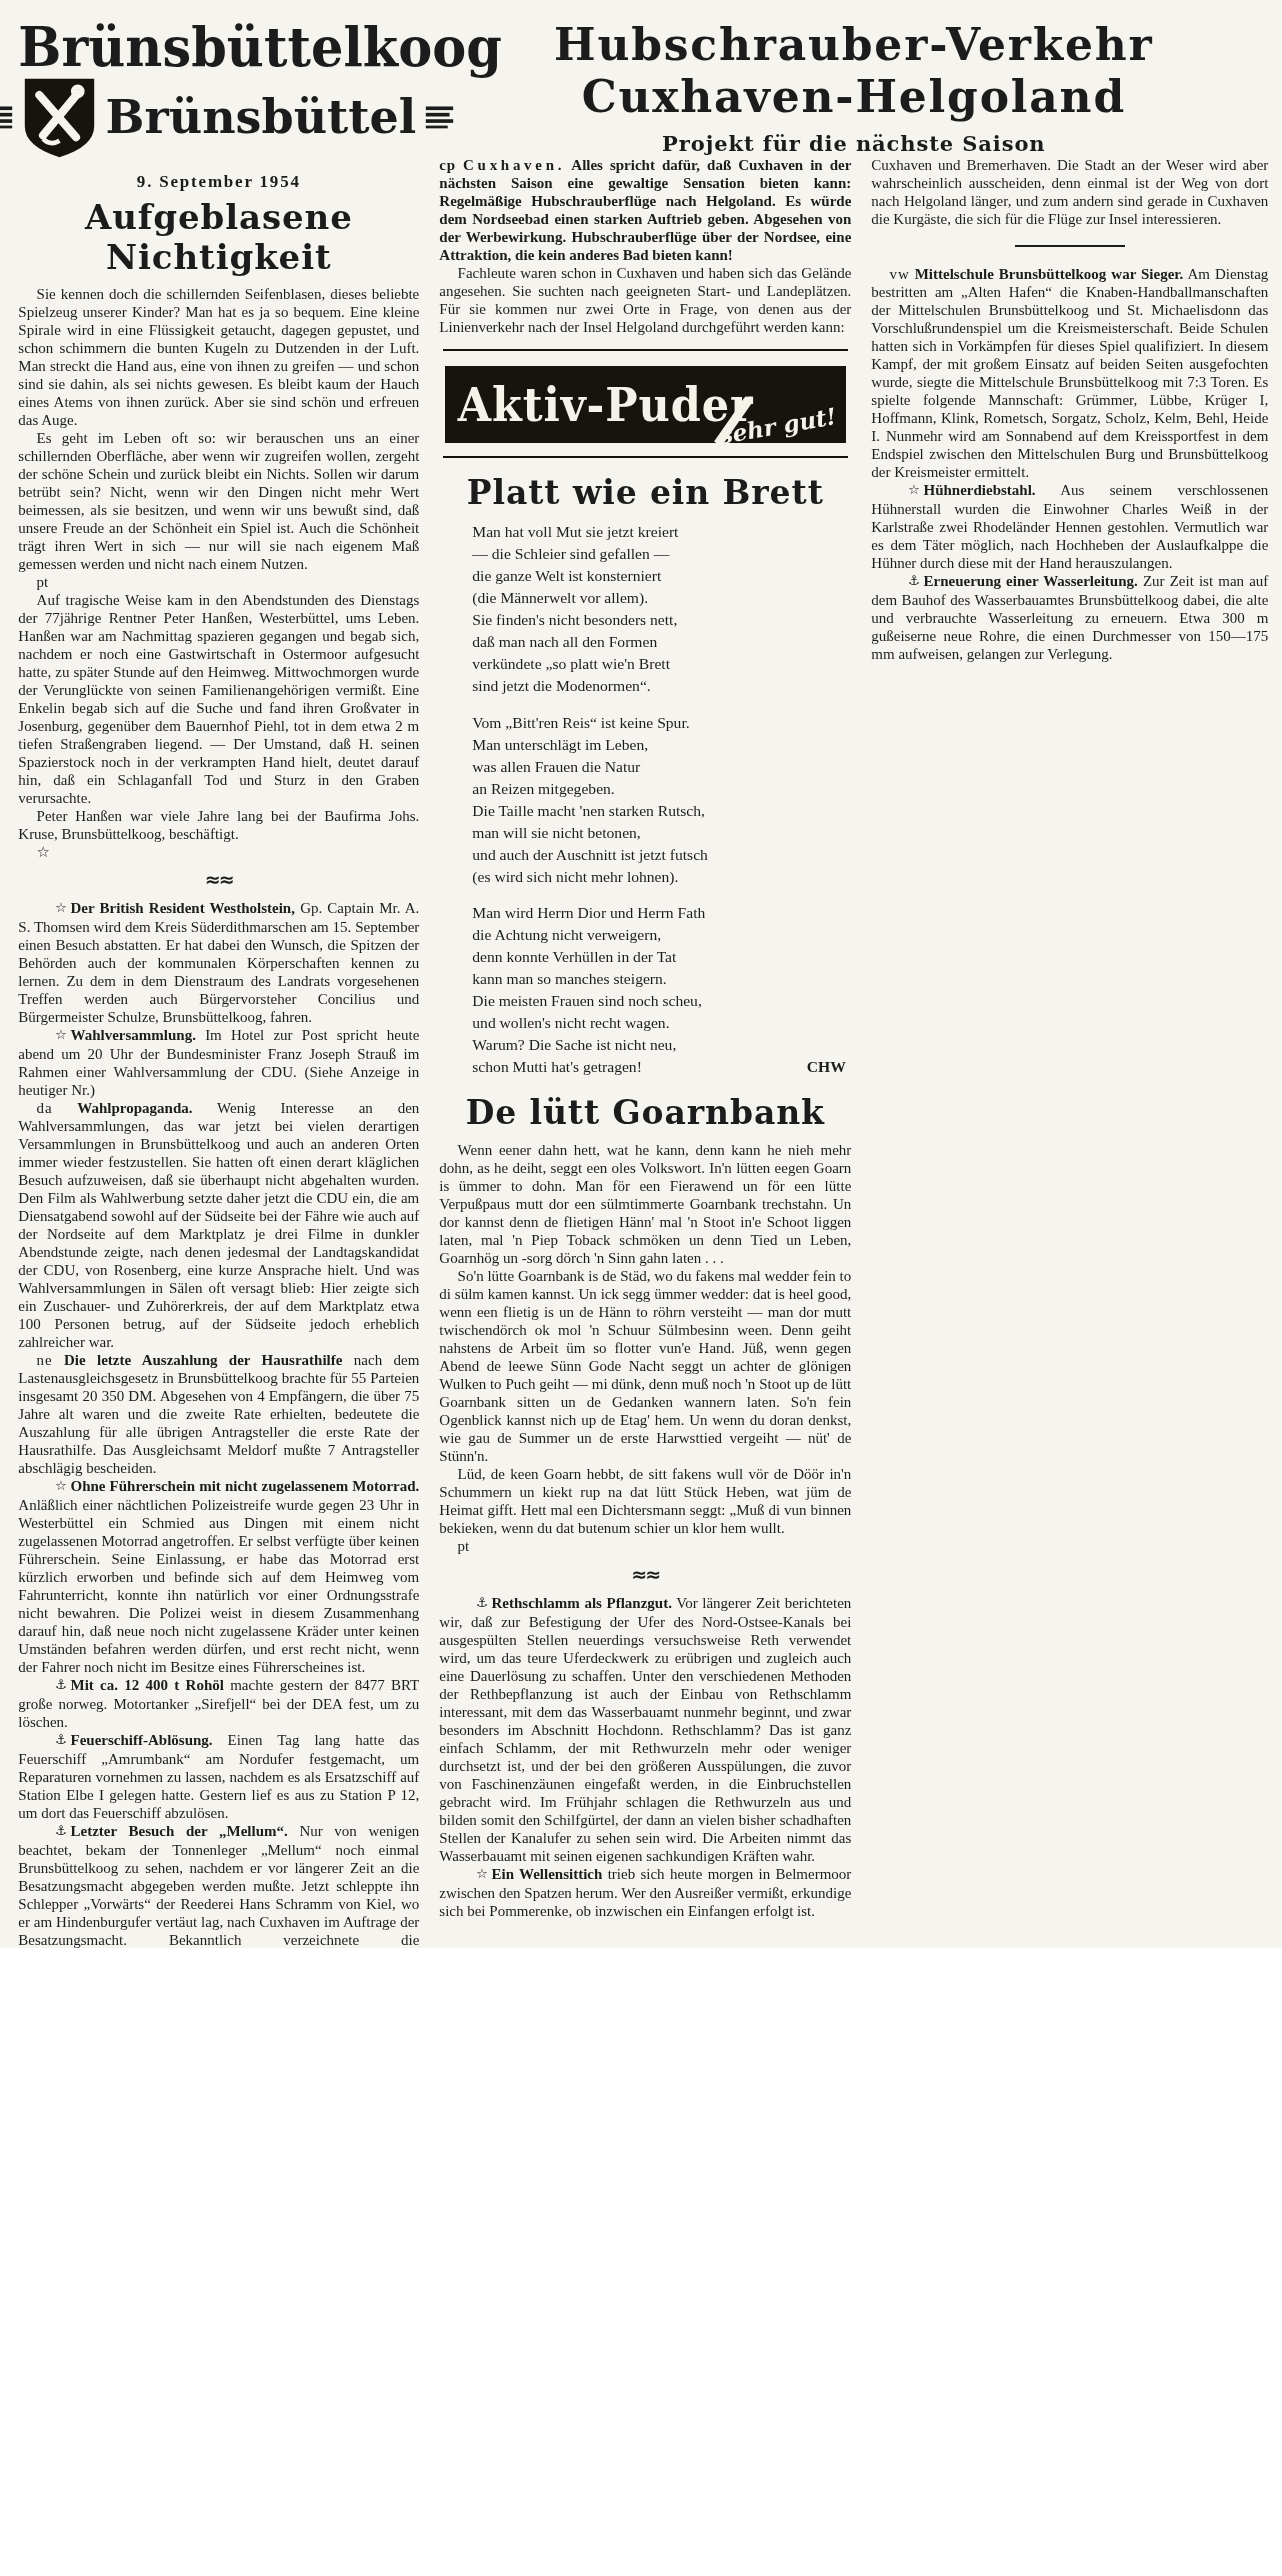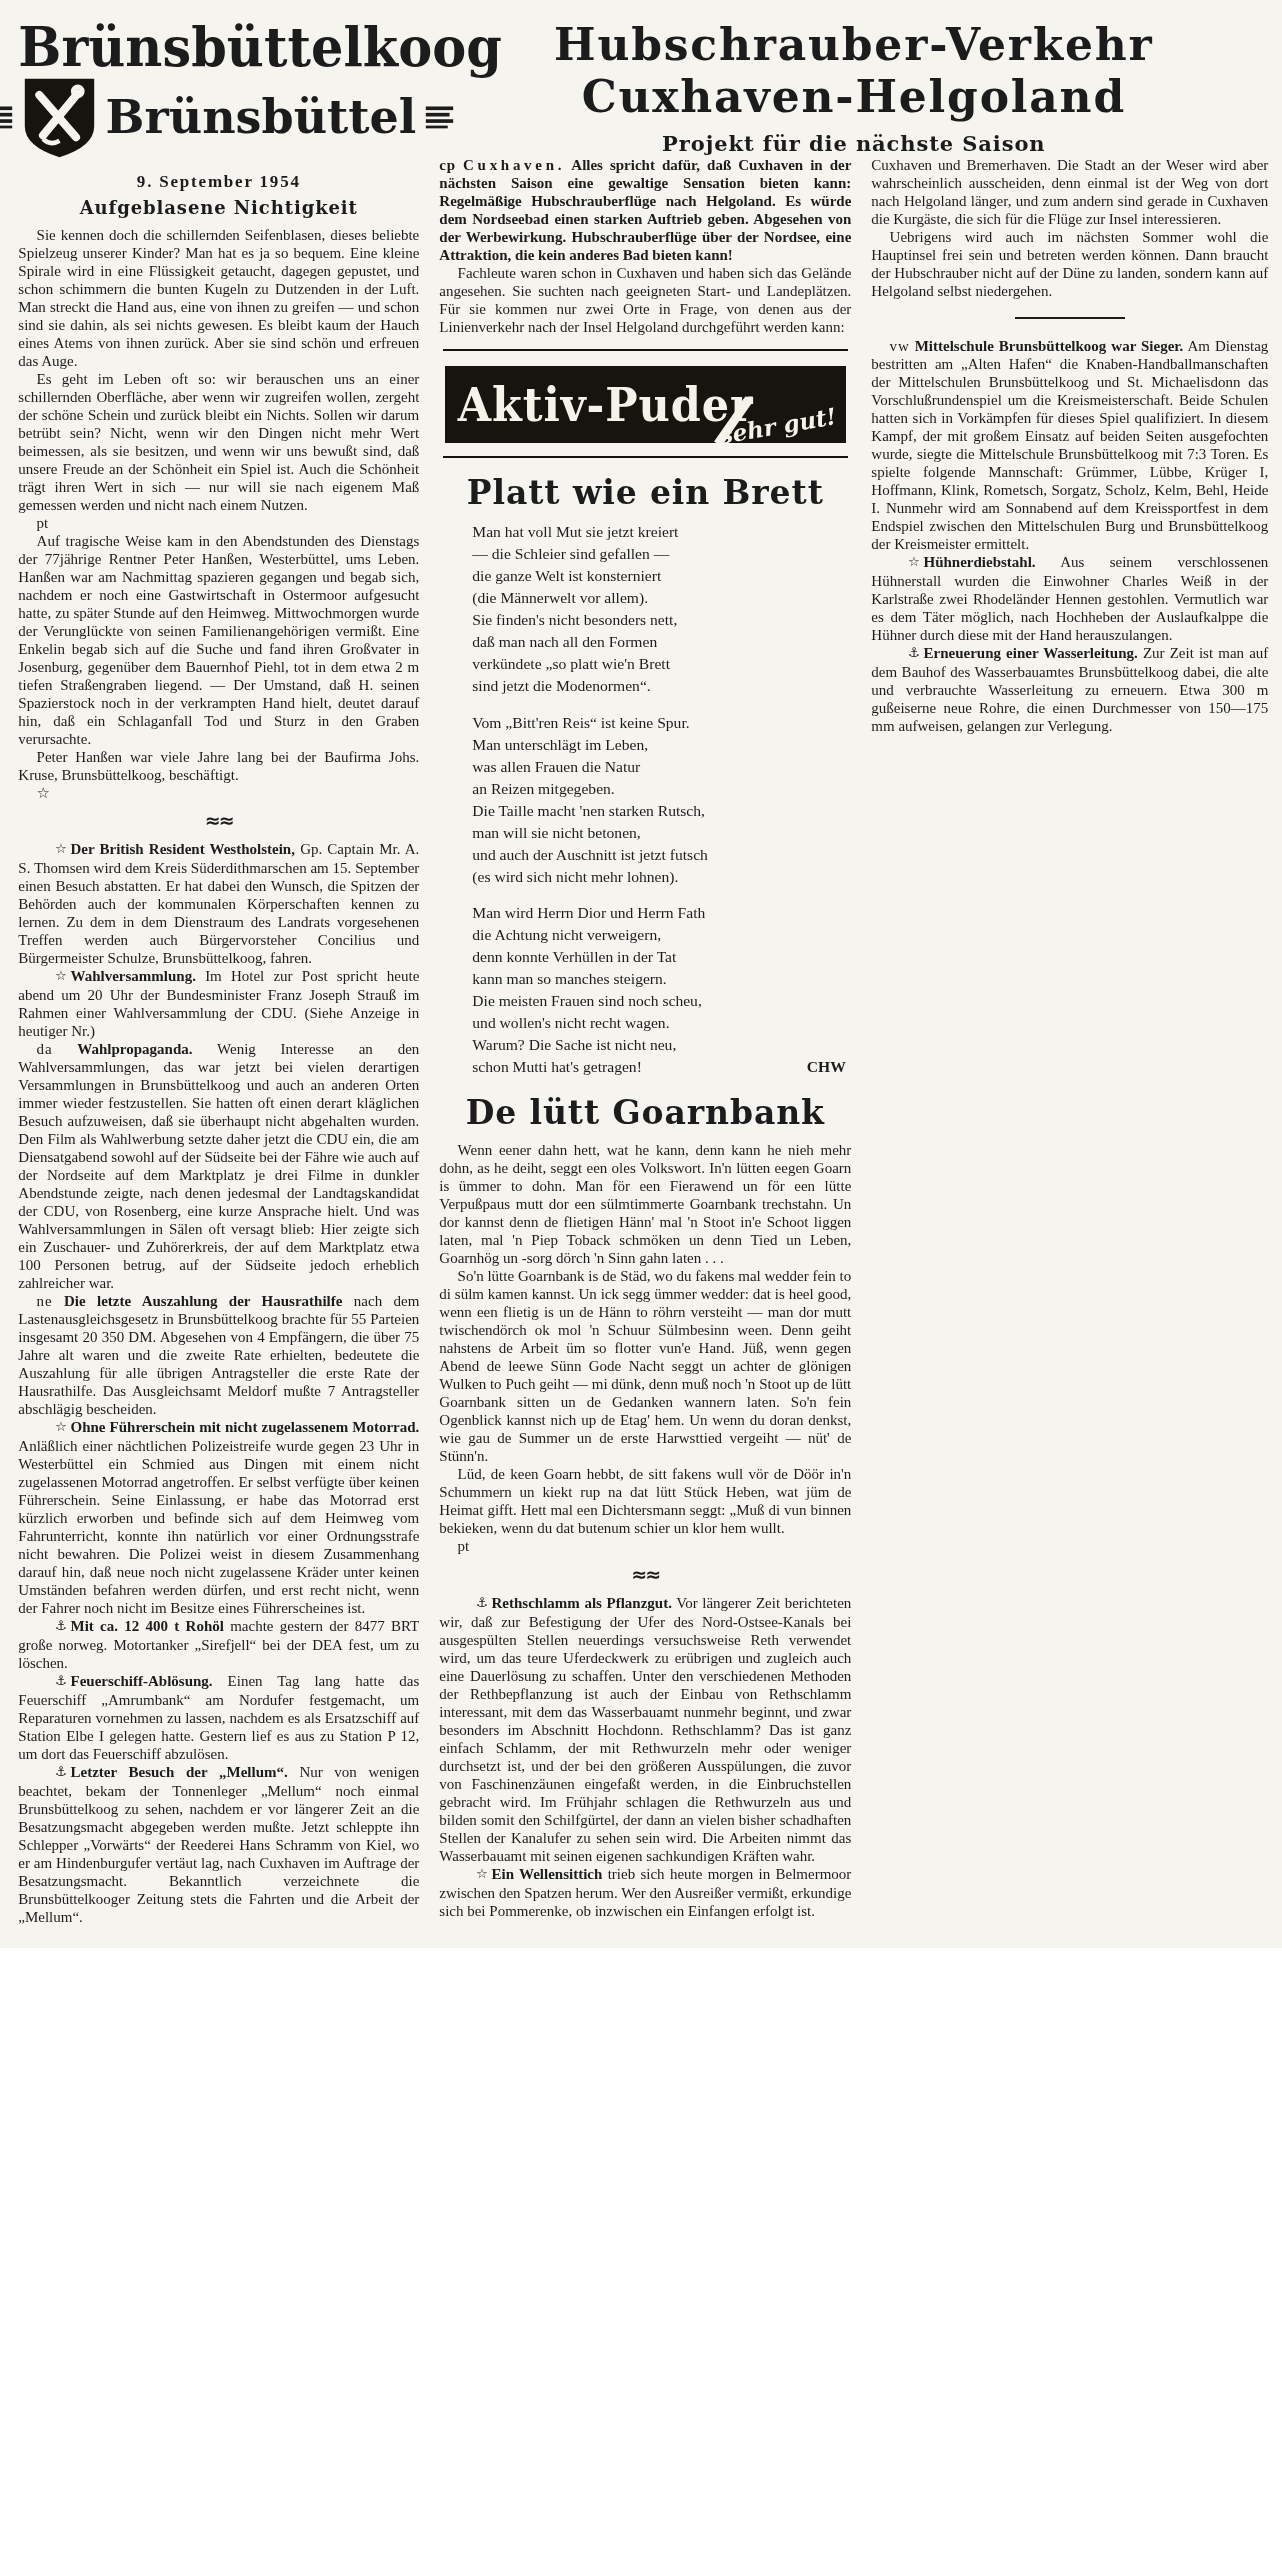--- a/index.html
+++ b/index.html
@@ -27,21 +27,21 @@
     font-size:51px;line-height:1.0;letter-spacing:0px;
     transform:scaleY(1.05);
   }
   .mast2-row{display:flex;align-items:center;justify-content:center;gap:7.3px;margin-top:1.8px;}
   .mast2{font-family:"DejaVu Serif",serif;font-weight:900;font-size:46px;line-height:1;}
   .ornament-lines{width:31px;height:31px;display:inline-block;}
   .crest{width:77px;height:84px;display:inline-block;}
   .date-line{font-weight:bold;font-size:17px;margin-top:13px;letter-spacing:1.8px;}
 
   
-  .h-small{font-family:"DejaVu Serif",serif;font-weight:bold;font-size:18px;
+  .h-small{font-family:"DejaVu Serif",serif;font-weight:bold;font-size:34px;
     text-align:center;margin:5.5px 0 7.3px;letter-spacing:0.9px;}
   .h-big{font-family:"DejaVu Serif",serif;font-weight:bold;font-size:33px;
     text-align:center;margin:14.7px 0 9.2px;letter-spacing:0.9px;}
 
   
   .headline{text-align:center;margin-top:5.5px;}
   .headline .l{font-family:"DejaVu Serif",serif;font-weight:900;font-size:44px;line-height:1.2;letter-spacing:1.8px;}
   .headline .sub{font-family:"DejaVu Serif",serif;font-weight:bold;font-size:21px;margin-top:7.3px;letter-spacing:0.9px;}
 
   
@@ -216,21 +216,20 @@
           <p class="sig">pt</p>
 
           <div class="wave">≈≈</div>
 
           <p class="news"><span class="ic">⚓</span><b>Rethschlamm als Pflanzgut.</b> <span>Vor längerer Zeit berichteten wir, daß zur Befestigung der Ufer des Nord-Ostsee-Kanals bei ausgespülten Stellen neuerdings versuchsweise Reth verwendet wird, um das teure Uferdeckwerk zu erübrigen und zugleich auch eine Dauerlösung zu schaffen. Unter den verschiedenen Methoden der Rethbepflanzung ist auch der Einbau von Rethschlamm interessant, mit dem das Wasserbauamt nunmehr beginnt, und zwar besonders im Abschnitt Hochdonn. Rethschlamm? Das ist ganz einfach Schlamm, der mit Rethwurzeln mehr oder weniger durchsetzt ist, und der bei den größeren Ausspülungen, die zuvor von Faschinenzäunen eingefaßt werden, in die Einbruchstellen gebracht wird. Im Frühjahr schlagen die Rethwurzeln aus und bilden somit den Schilfgürtel, der dann an vielen bisher schadhaften Stellen der Kanalufer zu sehen sein wird. Die Arbeiten nimmt das Wasserbauamt mit seinen eigenen sachkundigen Kräften wahr.</span></p>
           <p class="news"><span class="ic">☆</span><b>Ein Wellensittich</b> <span>trieb sich heute morgen in Belmermoor zwischen den Spatzen herum. Wer den Ausreißer vermißt, erkundige sich bei Pommerenke, ob inzwischen ein Einfangen erfolgt ist.</span></p>
         </div>
 
         <div class="col-right bodytext">
           <p class="noind">Cuxhaven und Bremerhaven. Die Stadt an der Weser wird aber wahrscheinlich ausscheiden, denn einmal ist der Weg von dort nach Helgoland länger, und zum andern sind gerade in Cuxhaven die Kurgäste, die sich für die Flüge zur Insel interessieren.</p>
-          <p>Uebrigens wird auch im nächsten Sommer wohl die Hauptinsel frei sein und betreten werden können. Dann braucht der Hubschrauber nicht auf der Düne zu landen, sondern kann auf Helgoland selbst niedergehen.</p>
 
           <div class="rule-center"></div>
 
           <p class="news"><span class="pfx">vw</span> <b>Mittelschule Brunsbüttelkoog war Sieger.</b> <span>Am Dienstag bestritten am „Alten Hafen“ die Knaben-Handballmanschaften der Mittelschulen Brunsbüttelkoog und St. Michaelisdonn das Vorschlußrundenspiel um die Kreismeisterschaft. Beide Schulen hatten sich in Vorkämpfen für dieses Spiel qualifiziert. In diesem Kampf, der mit großem Einsatz auf beiden Seiten ausgefochten wurde, siegte die Mittelschule Brunsbüttelkoog mit 7:3 Toren. Es spielte folgende Mannschaft: Grümmer, Lübbe, Krüger I, Hoffmann, Klink, Rometsch, Sorgatz, Scholz, Kelm, Behl, Heide I. Nunmehr wird am Sonnabend auf dem Kreissportfest in dem Endspiel zwischen den Mittelschulen Burg und Brunsbüttelkoog der Kreismeister ermittelt.</span></p>
           <p class="news"><span class="ic">☆</span><b>Hühnerdiebstahl.</b> <span>Aus seinem verschlossenen Hühnerstall wurden die Einwohner Charles Weiß in der Karlstraße zwei Rhodeländer Hennen gestohlen. Vermutlich war es dem Täter möglich, nach Hochheben der Auslaufkalppe die Hühner durch diese mit der Hand herauszulangen.</span></p>
           <p class="news"><span class="ic">⚓</span><b>Erneuerung einer Wasserleitung.</b> <span>Zur Zeit ist man auf dem Bauhof des Wasserbauamtes Brunsbüttelkoog dabei, die alte und verbrauchte Wasserleitung zu erneuern. Etwa 300 m gußeiserne neue Rohre, die einen Durchmesser von 150—175 mm aufweisen, gelangen zur Verlegung.</span></p>
         </div>
 
       </div>
     </div>

